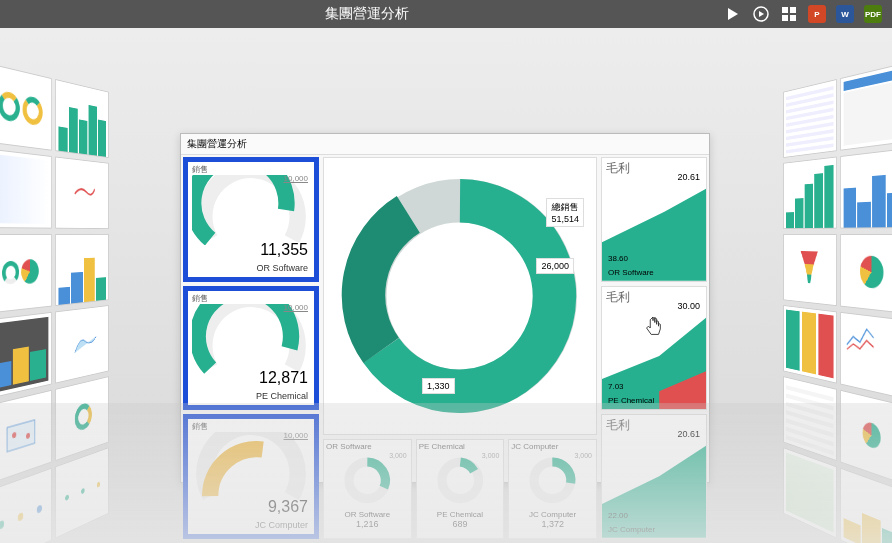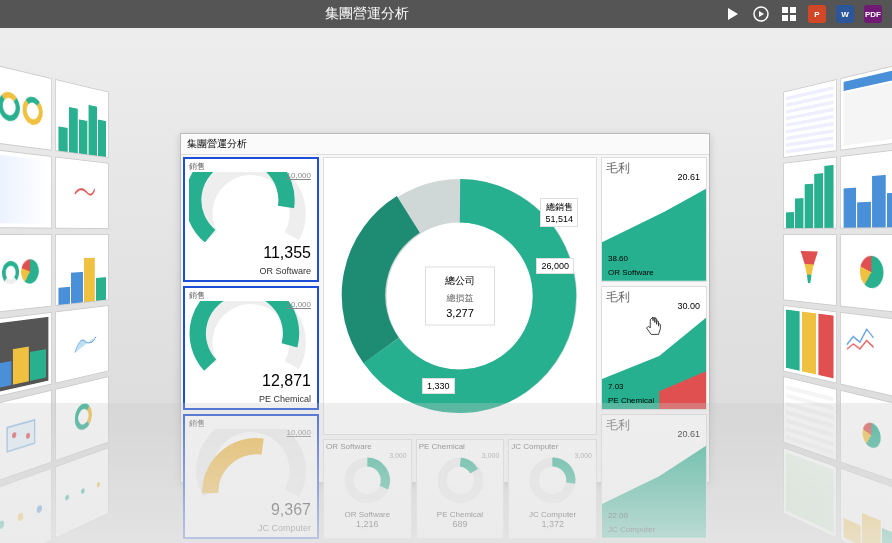--- a/index.html
+++ b/index.html
@@ -7,40 +7,40 @@
 
 .header { height: 28px; background: #555; color: #fff; display: flex; align-items: center; padding: 0 10px; }
 .header-title { font-size: 14px; min-width: 250px; }
 .header-center { flex: 1; text-align: center; font-size: 14px; }
 .header-icons { display: flex; gap: 10px; align-items: center; }
 .hdr-icon { width: 18px; height: 18px; cursor: pointer; display: flex; align-items: center; justify-content: center; }
 .hdr-icon svg { width: 16px; height: 16px; }
 .app-badge { width: 18px; height: 18px; border-radius: 3px; display: flex; align-items: center; justify-content: center; font-size: 8px; font-weight: bold; color: #fff; }
 .ppt { background: #d24726; }
 .word { background: #2b579a; }
-.pdf { background: #701a75; }
+.pdf { background: #4d7c0f; }
 
 .stage { position: relative; width: 892px; height: 515px; perspective: 900px; perspective-origin: 50% 40%; background: linear-gradient(#ededed 0%, #e0e0e0 60%, #d8d8d8 100%); }
 
 .floor-reflection { position: absolute; left: 0; right: 0; bottom: 0; height: 140px; background: linear-gradient(rgba(200,200,200,0.3), rgba(230,230,230,0.8)); pointer-events: none; }
 
 .wall-left, .wall-right { position: absolute; top: 30px; width: 200px; height: 450px; display: grid; grid-template-columns: 1fr 1fr; grid-auto-rows: 80px; gap: 6px; padding: 4px; }
 .wall-left { left: -16px; transform-origin: left center; transform: rotateY(74deg); }
 .wall-right { right: -16px; transform-origin: right center; transform: rotateY(-74deg); }
 
 .thumb { background: #fff; border: 1px solid #ccc; position: relative; overflow: hidden; cursor: pointer; }
 .thumb-inner { position: absolute; inset: 4px; }
 
 .center-board { position: absolute; left: 180px; top: 105px; width: 530px; height: 350px; background: #f7f7f7; border: 1px solid #bbb; box-shadow: 0 2px 8px rgba(0,0,0,0.15); }
 .board-title { font-size: 10px; padding: 3px 6px; border-bottom: 1px solid #ddd; background: #fafafa; }
 
 .board-body { display: grid; grid-template-columns: 140px 1fr 110px; height: calc(100% - 20px); }
 
 .left-col { display: flex; flex-direction: column; }
-.gauge-card { flex: 1; border: 2px solid #1d4ed8; margin: 2px; padding: 2px 4px; position: relative; background: #fff; }
+.gauge-card { flex: 1; border: 5px solid #1d4ed8; margin: 2px; padding: 2px 4px; position: relative; background: #fff; }
 .gauge-label { font-size: 8px; color: #666; }
 .gauge-svg { width: 100%; height: 70px; }
 .gauge-val { position: absolute; right: 6px; bottom: 18px; font-size: 16px; text-align: right; }
 .gauge-name { position: absolute; right: 6px; bottom: 4px; font-size: 9px; color: #333; }
 .gauge-max { position: absolute; right: 6px; top: 12px; font-size: 8px; color: #888; text-decoration: underline; }
 
 .mid-col { display: grid; grid-template-rows: 1fr auto; }
 .big-donut-wrap { position: relative; border: 1px solid #ddd; margin: 2px; background: #fff; }
 .big-donut-svg { width: 100%; height: 100%; }
 .center-info { position: absolute; left: 50%; top: 50%; transform: translate(-50%,-50%); background: #fff; border: 1px solid #ddd; padding: 6px 10px; text-align: center; font-size: 10px; min-width: 70px; }
@@ -301,31 +301,26 @@
         </div>
       </div>
 
       <div class="mid-col">
         <div class="big-donut-wrap">
           <svg class="big-donut-svg" viewBox="0 0 200 200">
             <circle cx="100" cy="100" r="70" fill="none" stroke="#cfd8d6" stroke-width="32"></circle>
             <path d="M100 30 A70 70 0 1 1 42 140" fill="none" stroke="#26b08f" stroke-width="32"></path>
             <path d="M42 140 A70 70 0 0 1 62 40" fill="none" stroke="#1e8c72" stroke-width="32"></path>
           </svg>
-          <div class="slice-label" style="right:18px; top:40px; text-align:right">
+          <div class="slice-label" style="right:12px; top:40px; text-align:left">
             <div>總銷售</div>
             <div>51,514</div>
           </div>
           <div class="slice-label" style="right:22px; top:100px">26,000</div>
           <div class="slice-label" style="left:98px; bottom:40px">1,330</div>
-          <div class="center-info">
-            <div class="t1">總公司</div>
-            <div class="t2">總損益</div>
-            <div class="t3">3,277</div>
-          </div>
         </div>
         <div class="mini-row">
           <div class="mini-card">
             <div class="mini-title">OR Software</div>
             <div class="mini-max">3,000</div>
             <svg class="mini-svg" viewBox="0 0 80 60">
                 <circle cx="40" cy="32" r="20" fill="none" stroke="#eee" stroke-width="10"></circle>
                 <path d="M40 12 A20 20 0 0 1 58 40" fill="none" stroke="#26b08f" stroke-width="10"></path>
               </svg>
             <div class="mini-name">OR Software</div>

